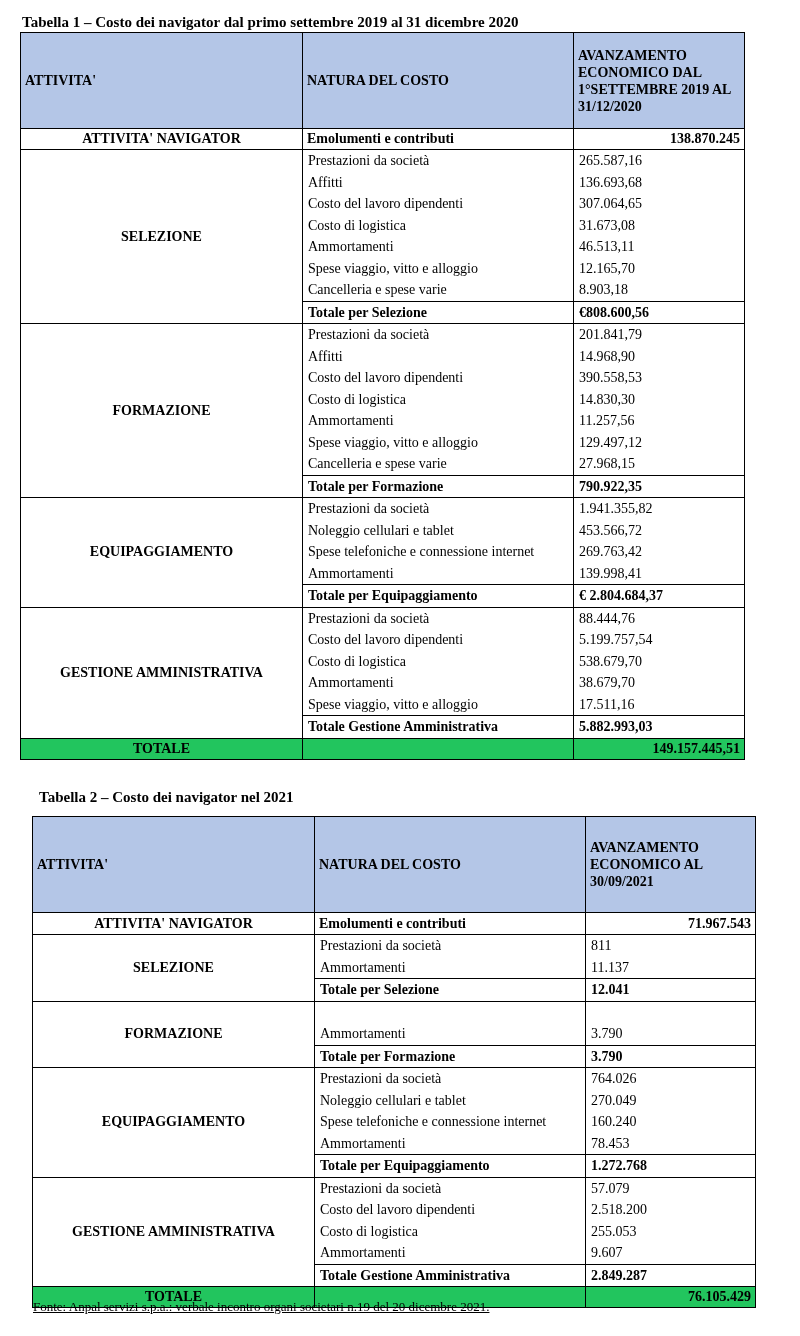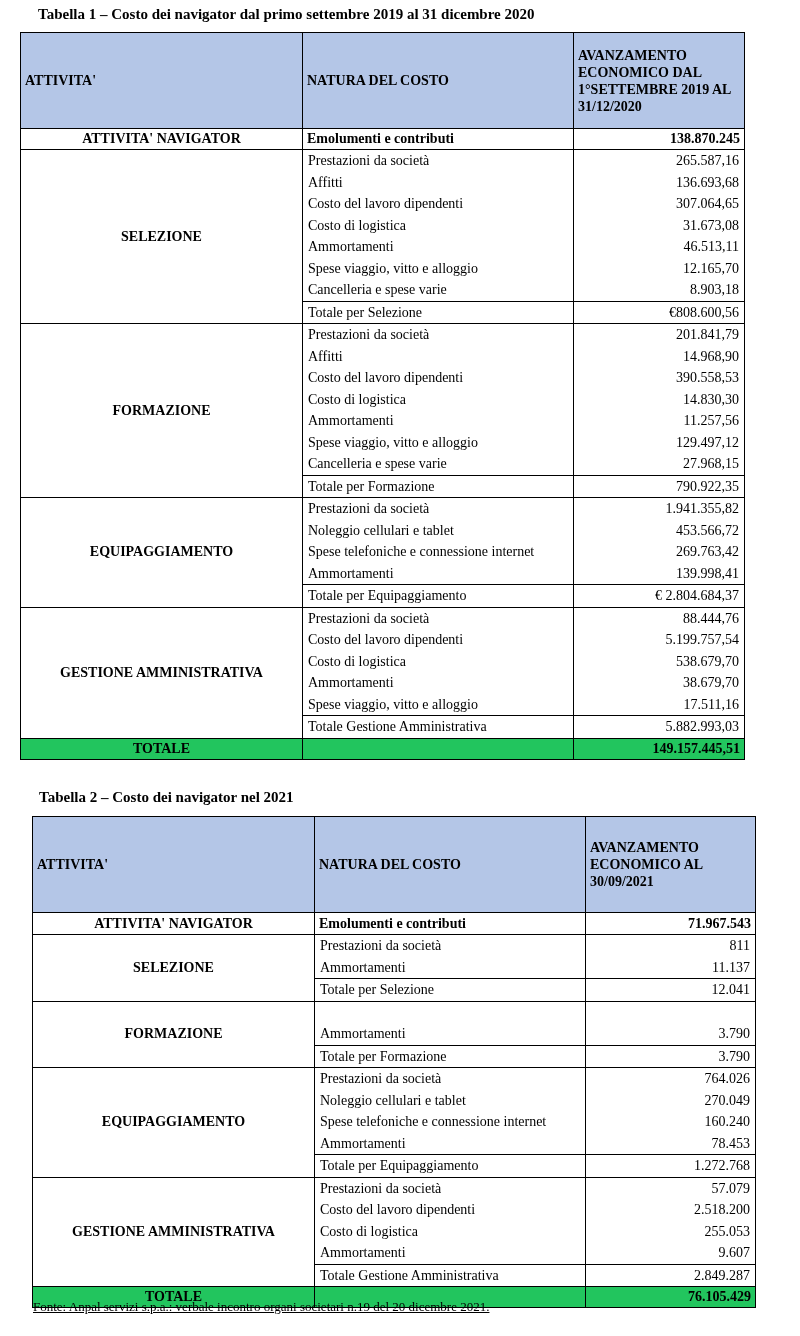--- a/index.html
+++ b/index.html
@@ -5,31 +5,31 @@
   html, body { margin:0; padding:0; background:#ffffff; }
   body { width:800px; height:1336px; position:relative; overflow:hidden;
          font-family:"Liberation Serif","DejaVu Serif",serif; color:#000; }
   .title { position:absolute; font-weight:bold; font-size:15px; white-space:nowrap; }
   .tbl { position:absolute; border-collapse:collapse; table-layout:fixed; }
   .tbl td, .tbl th { border:1.5px solid #000; padding:0 4px; font-size:14px; vertical-align:middle; }
   .tbl th { background:#b4c6e7; font-weight:bold; text-align:left; line-height:17px; }
   .tbl td.act { font-weight:bold; text-align:center;margin-left:48px; }
   .tbl td.costs, .tbl td.vals { padding:0; vertical-align:top; }
   .tbl .line { height:21.5px; line-height:21.5px; padding:0 5px; white-space:nowrap; overflow:hidden; }
-  .tbl .vals .line { text-align:right; }
-  .tbl .line.tot { font-weight:normal; border-top:1.5px solid #000; }
+  .tbl .vals .line { text-align:left; }
+  .tbl .line.tot { font-weight:bold; border-top:1.5px solid #000; }
   .tbl td.bold { font-weight:bold; }
   .tbl td.right { text-align:right; }
   .tbl tr.grand td { background:#22c55e; font-weight:bold; }
   .foot { position:absolute; font-size:13px; white-space:nowrap; }
 </style>
 </head>
 <body>
 
-<div class="title" style="left:22px; top:6px;margin-left:16px;">Tabella 1 – Costo dei navigator dal primo settembre 2019 al 31 dicembre 2020</div>
+<div class="title" style="left:22px; top:14px;">Tabella 1 – Costo dei navigator dal primo settembre 2019 al 31 dicembre 2020</div>
 
 <table class="tbl" style="left:20px; top:32px; width:724px;">
   <colgroup>
       <col style="width:282px">
       <col style="width:271px">
       <col style="width:171px">
     </colgroup>
   <tbody>
       <tr style="height:96px">
     <th>ATTIVITA'</th>

